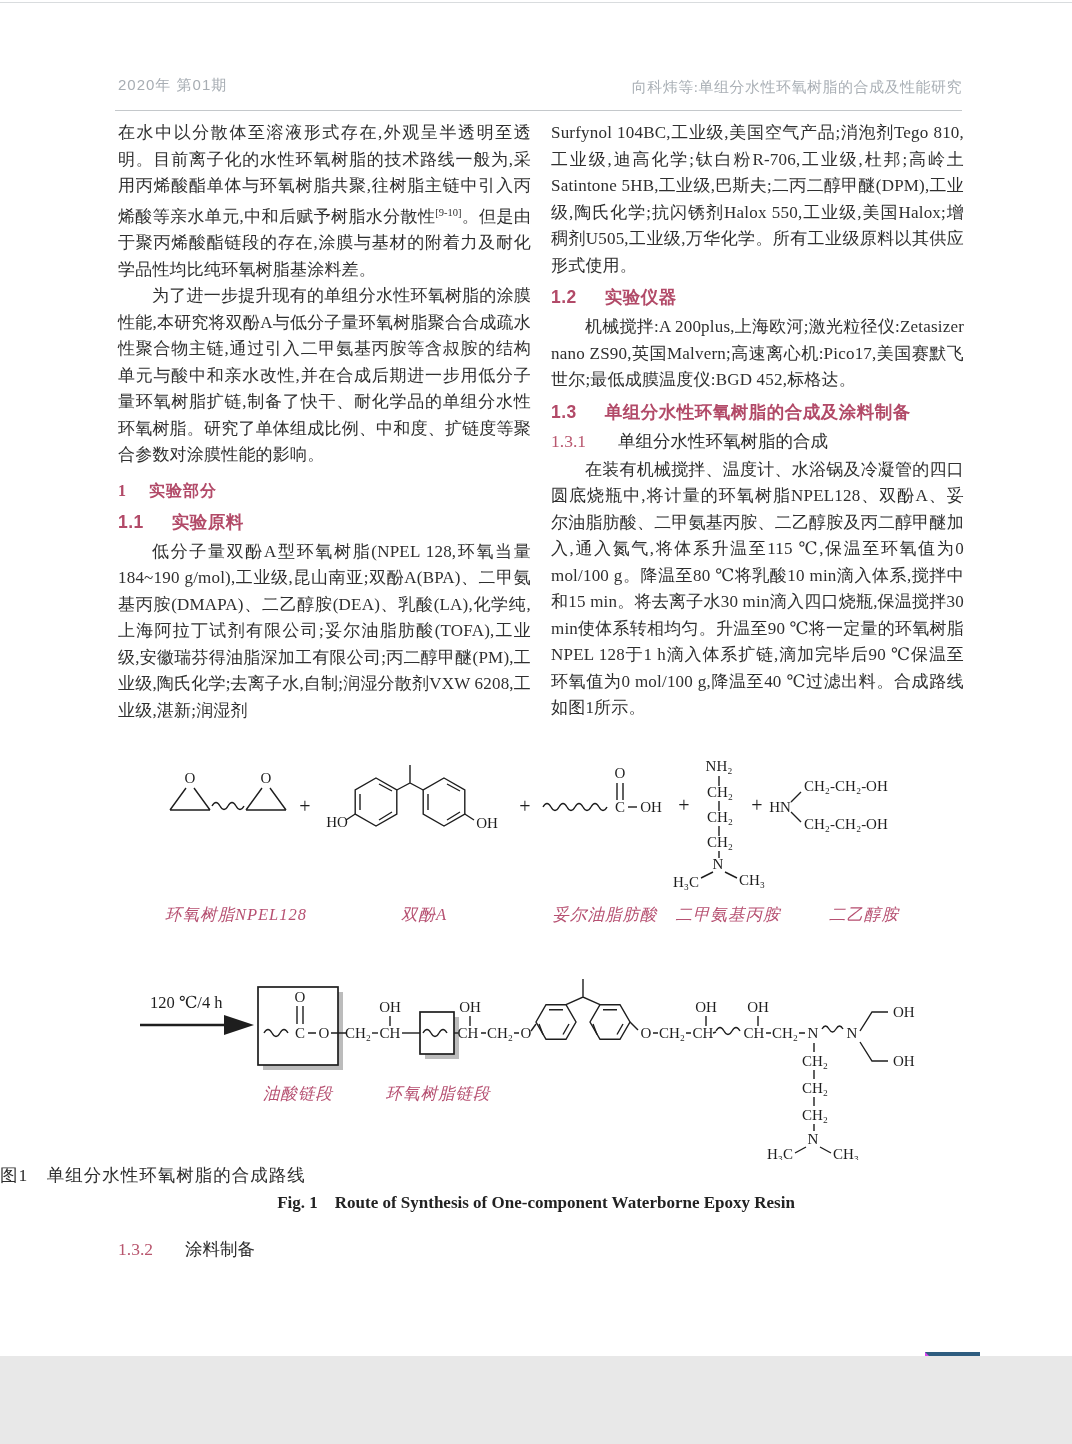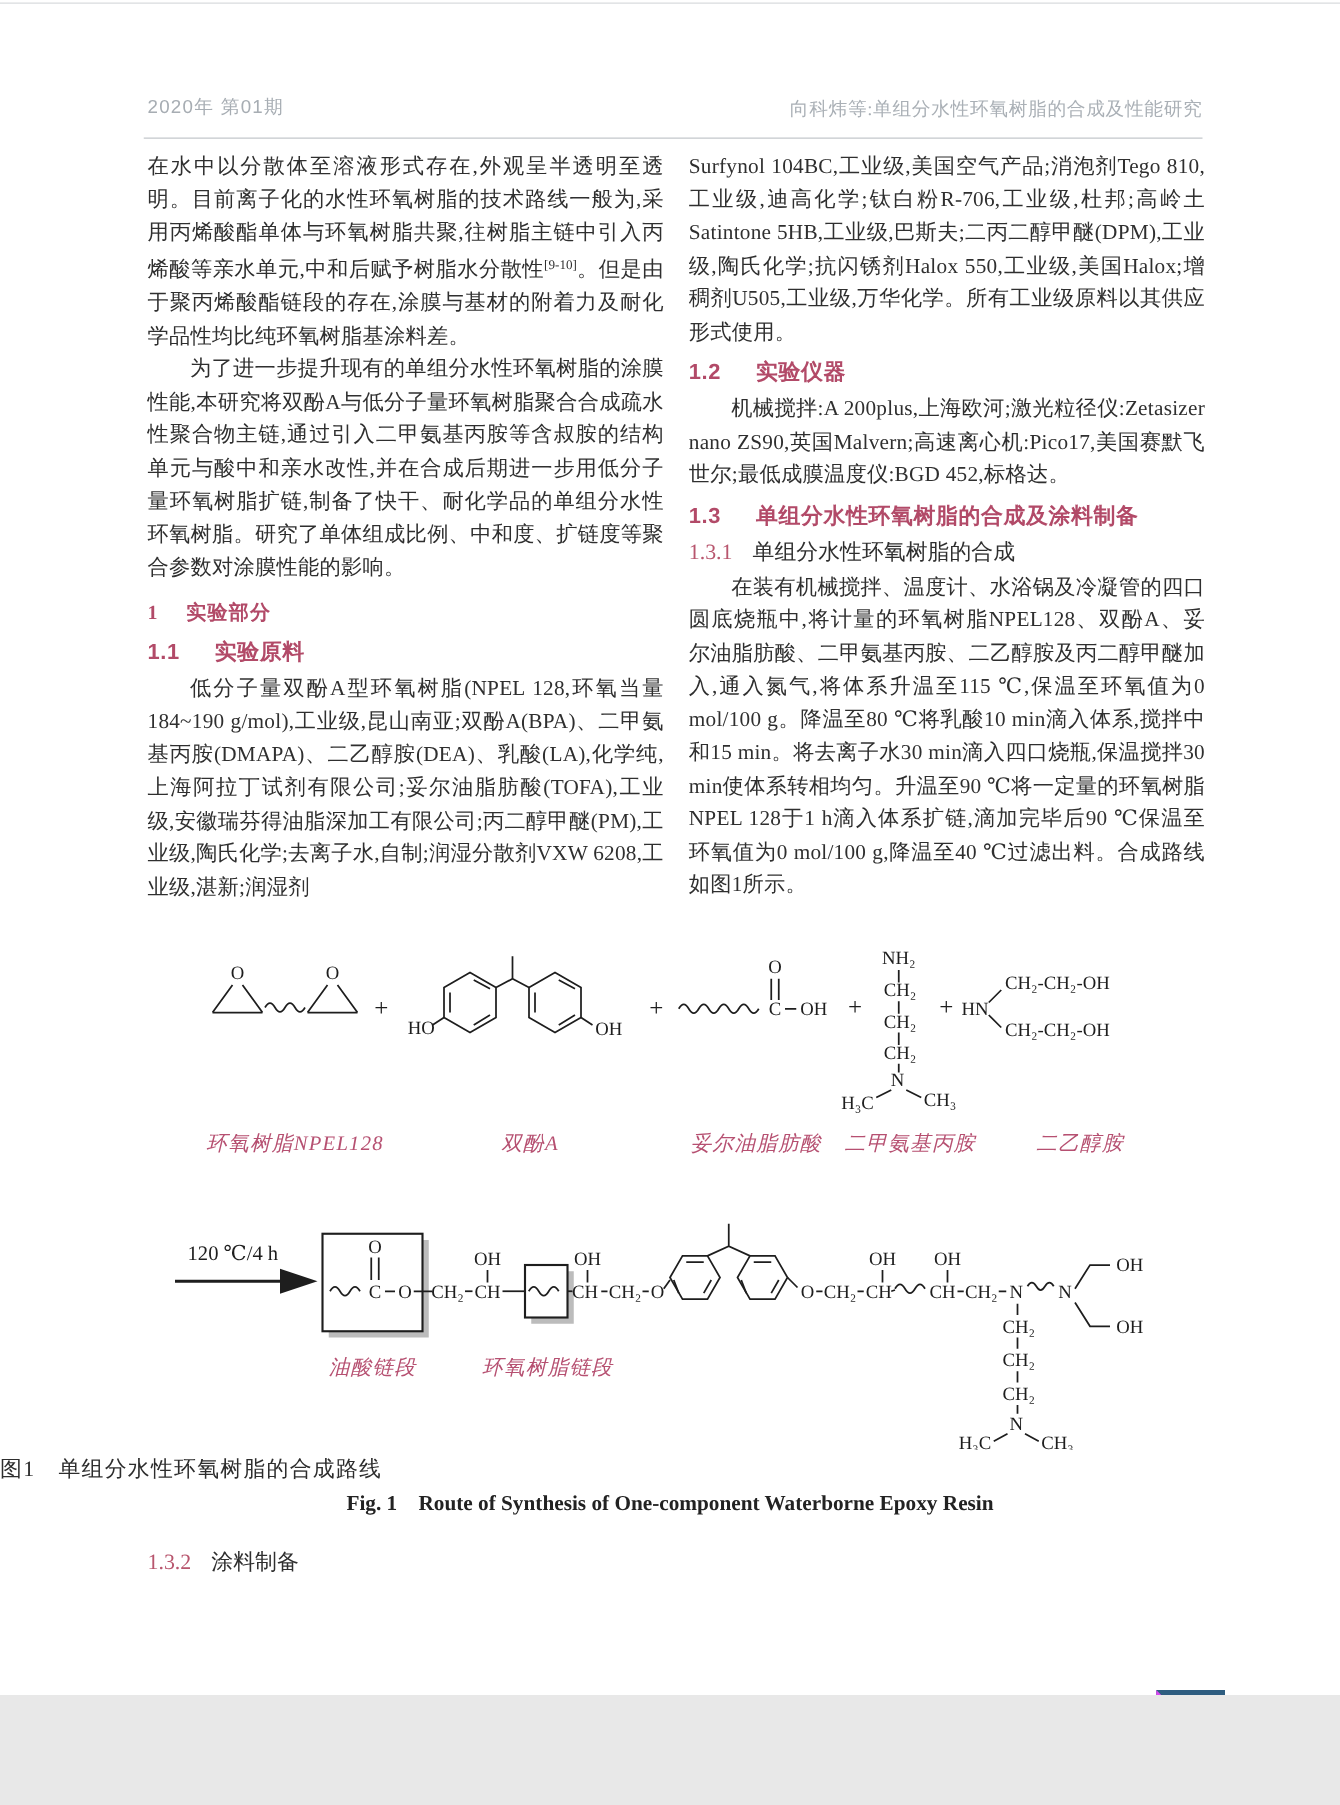--- a/index.html
+++ b/index.html
@@ -19,21 +19,21 @@
   p.body{margin:0;font-size:17px;line-height:26.5px;text-align:justify;color:#2f2f2f;letter-spacing:0.2px;}
   p.indent{text-indent:2em;}
   sup.ref{font-size:10.5px;vertical-align:6px;letter-spacing:0;}
   .sec1{margin:12px 0 8px 0;font-family:Liberation Serif, serif;
         font-size:16px;font-weight:bold;color:#b24a68;letter-spacing:1px;}
   .sec1 .num{margin-right:22px;}
   .sec2{margin:6px 0 5px 0;font-family:"Liberation Sans","DejaVu Sans",sans-serif;
         font-size:17.5px;font-weight:bold;color:#b24a68;letter-spacing:0.5px;}
   .sec2 .num{margin-right:28px;font-weight:bold;}
   .sec3{margin:5px 0 4px 0;font-size:17.5px;font-weight:normal;color:#2f2f2f;}
-  .sec3 .num{color:#b8566e;margin-right:16px;}
+  .sec3 .num{color:#b8566e;margin-right:32px;}
 
   
   .fig-svg{position:absolute;left:0;top:750px;}
   .fig-svg text{font-family:"Liberation Serif","DejaVu Serif",serif;fill:#1e1e1e;}
   .fig-svg .lbl{fill:#b65071;font-style:italic;font-size:16.5px;letter-spacing:1px;}
   .cap-zh{position:absolute;left:0;top:1163px;width:100%;text-align:left;
           font-size:17.5px;color:#2d2d2d;letter-spacing:1px;}
   .cap-en{position:absolute;left:0;top:1191px;width:100%;text-align:center;
           font-size:17px;font-weight:bold;color:#222;}
 

